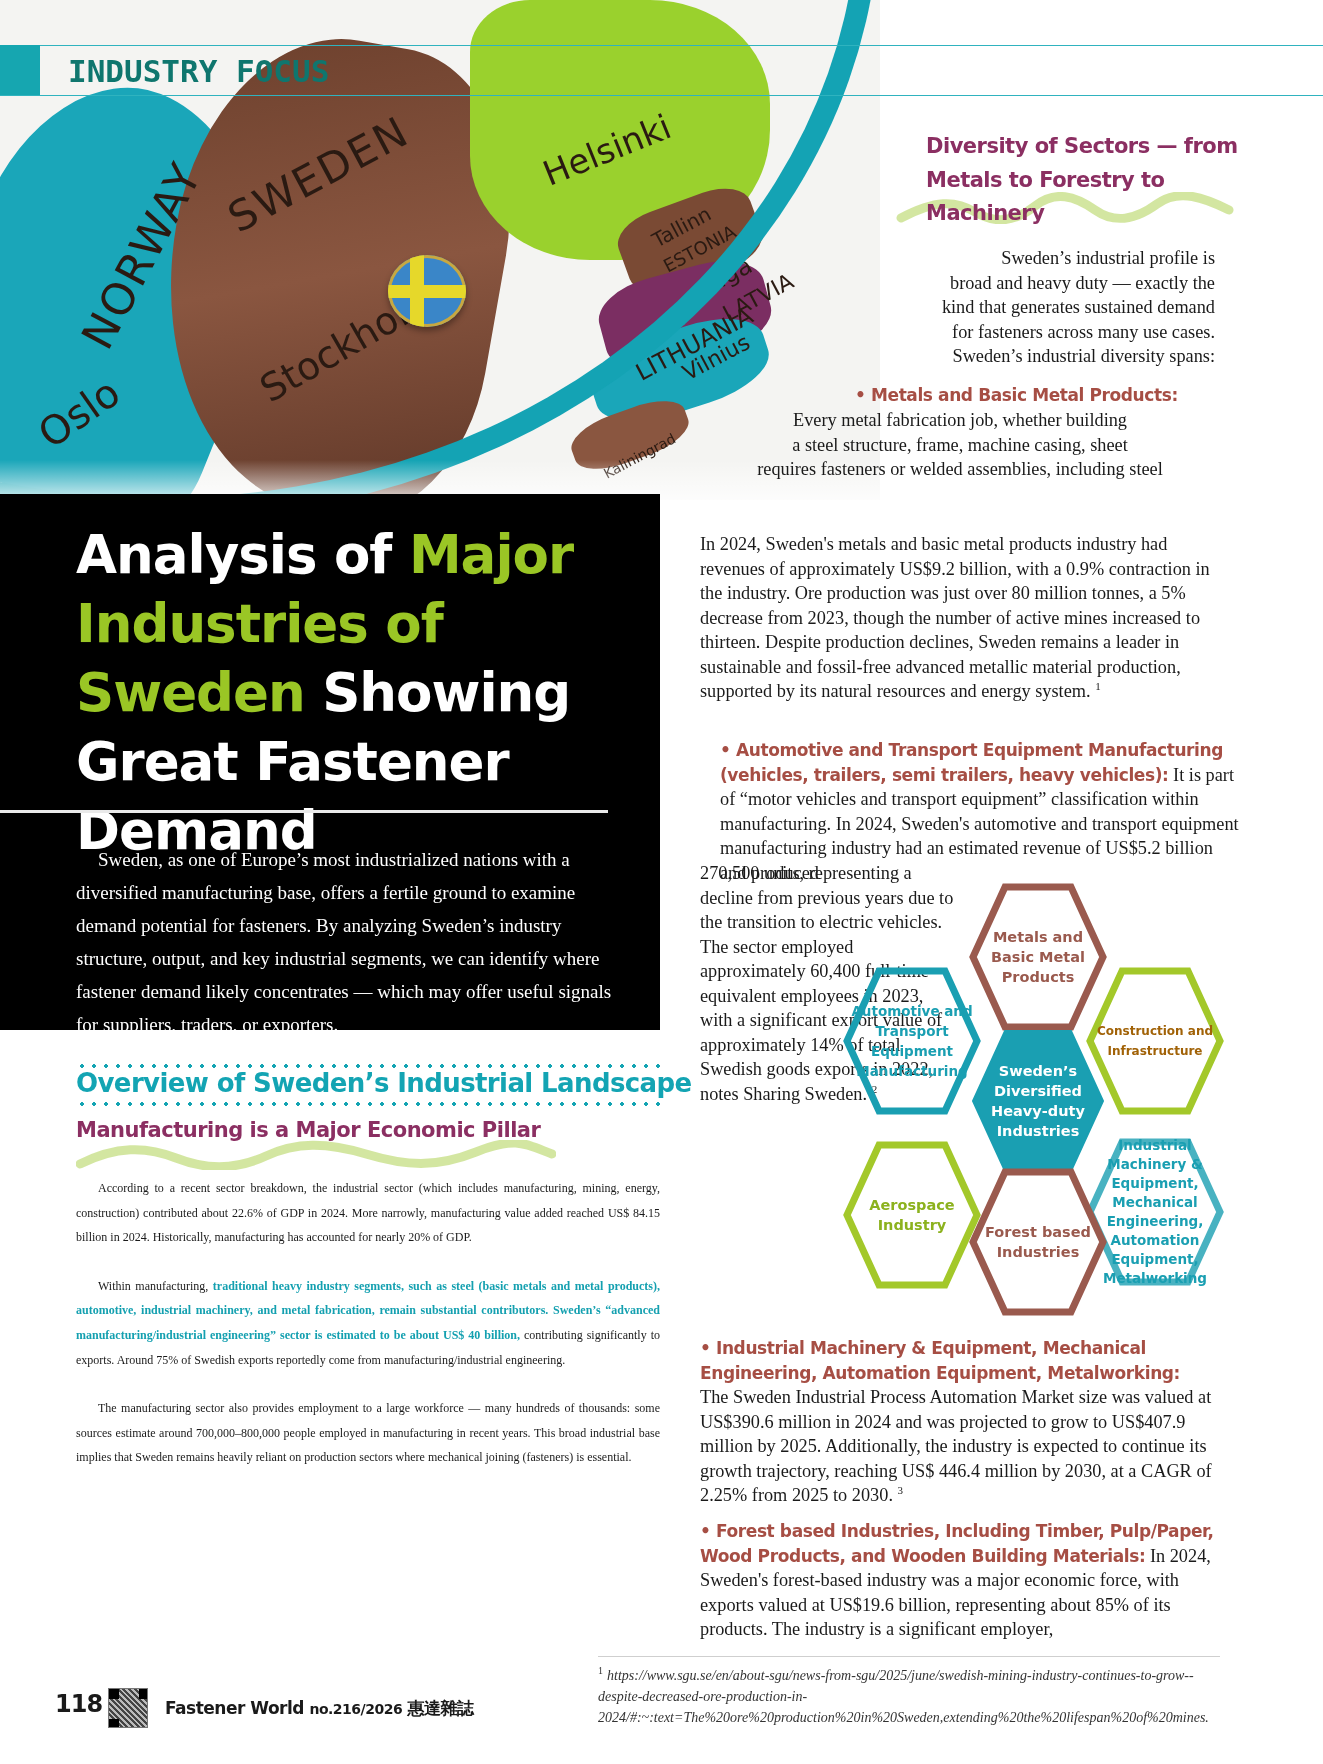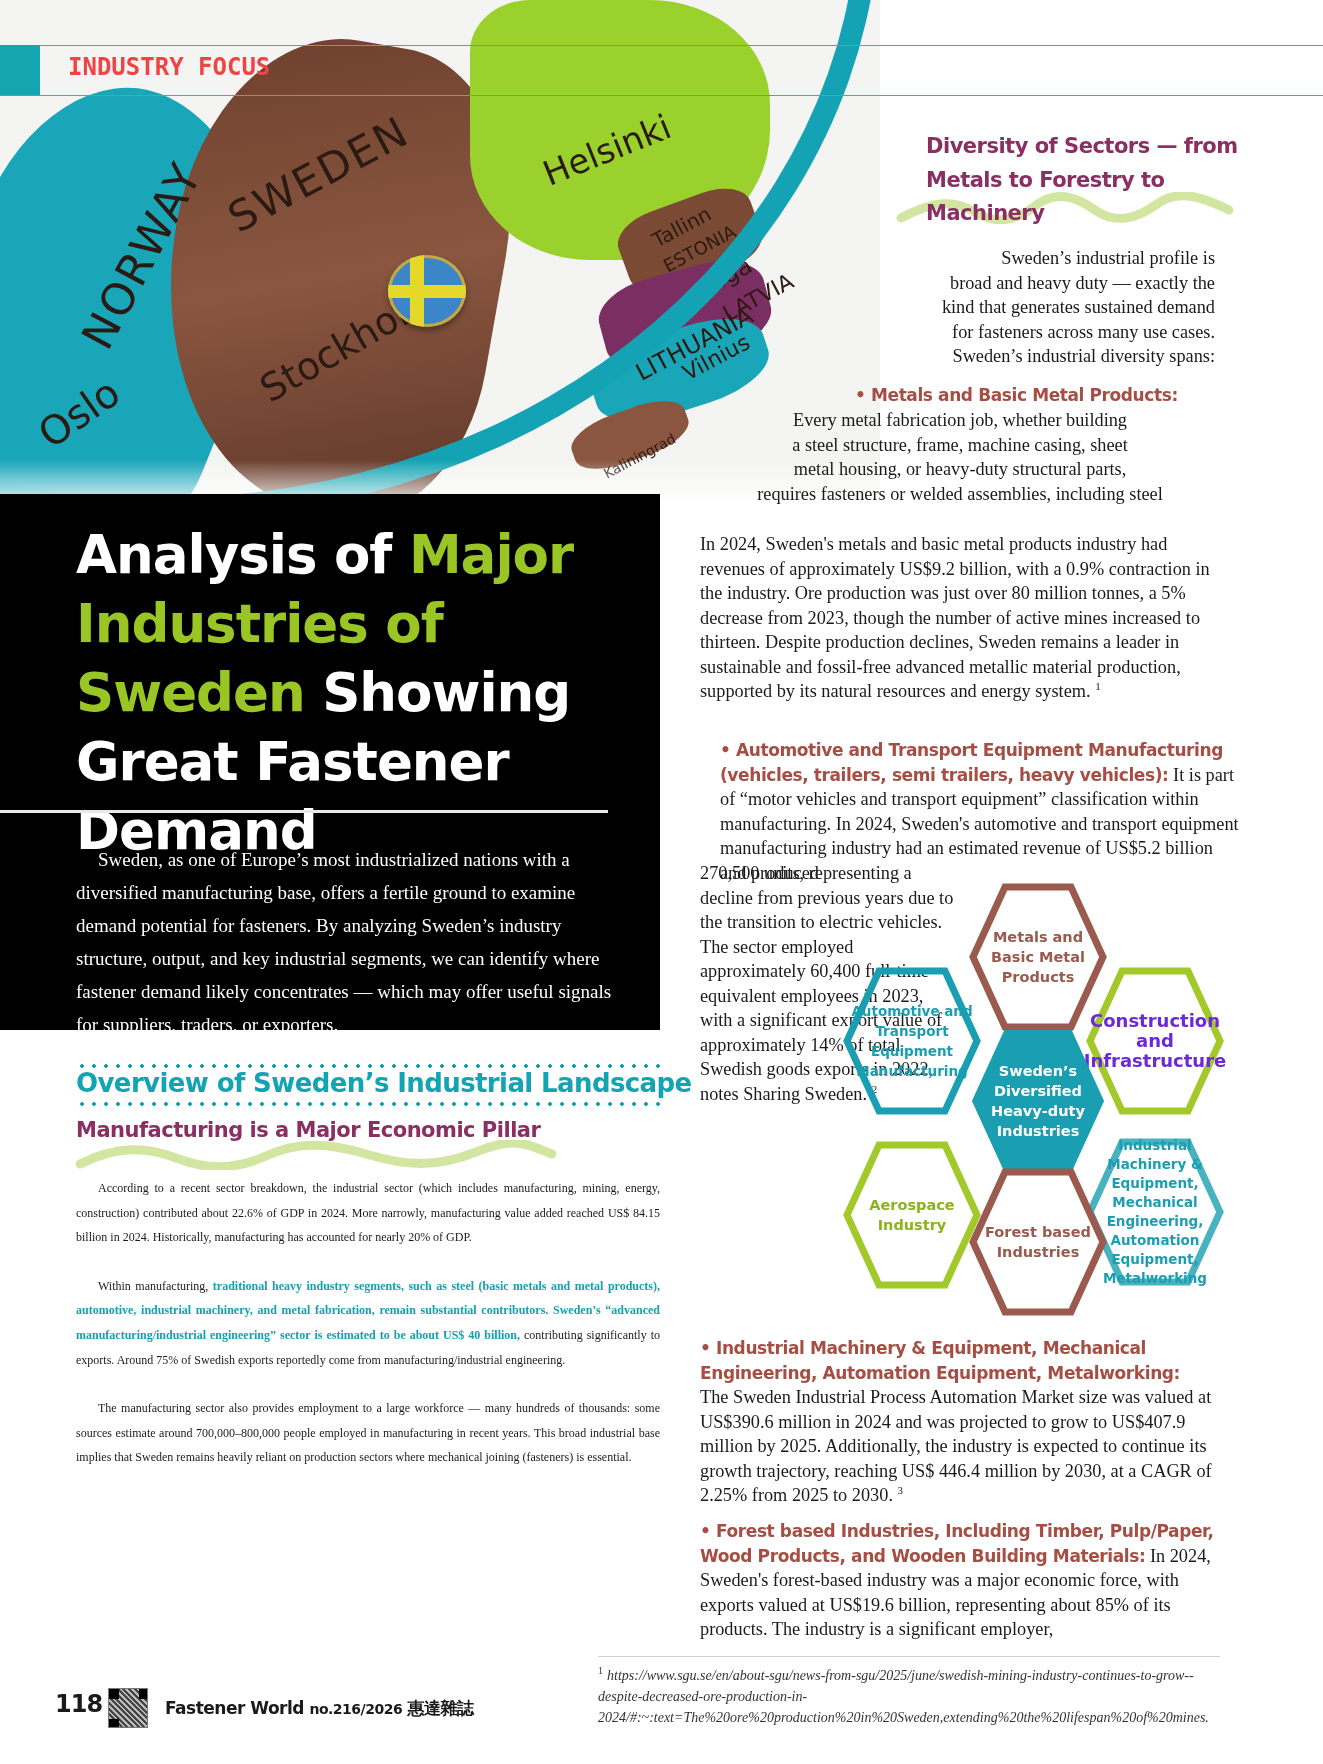--- a/index.html
+++ b/index.html
@@ -40,21 +40,21 @@
   .flag-pin .v { position: absolute; left: 22px; top: 0; width: 14px; height: 100%; background: #e6d82a; }
   .flag-pin .h { position: absolute; left: 0; top: 30px; width: 100%; height: 13px; background: #e6d82a; }
   .fade-bottom { position: absolute; left: 0; bottom: 0; width: 100%; height: 40px;
                  background: linear-gradient(to bottom, rgba(255,255,255,0), rgba(255,255,255,.8)); }
 
   
   .topline { position: absolute; left: 0; width: 1323px; height: 1px; background: #2fb3bf; }
   .tl1 { top: 45px; } .tl2 { top: 95px; }
   .header-block { position: absolute; left: 0; top: 45px; width: 40px; height: 50px; background: #16a6b0; }
   .section-tag { position: absolute; left: 68px; top: 53px; font-family: "DejaVu Sans Mono", monospace;
-                 font-weight: bold; font-size: 24px; color: #ef4444; letter-spacing: 0px; }
+                 font-weight: bold; font-size: 31px; color: #0f766e; letter-spacing: 0px; }
 
   
   .title-box { position: absolute; left: 0; top: 494px; width: 660px; height: 536px; background: #000; }
   .title { position: absolute; left: 76px; top: 520px; width: 580px; font-family: "DejaVu Sans", sans-serif;
            font-weight: bold; font-size: 53px; line-height: 69px; color: #fff; letter-spacing: -1px; }
   .title .hl { color: #9ac625; }
   .title-rule { position: absolute; left: 0; top: 810px; width: 608px; height: 3px; background: #e9e9e9; }
   .lead { position: absolute; left: 76px; top: 843px; width: 545px; color: #fff; font-size: 19px; line-height: 33px; }
   .lead p { text-indent: 22px; }
 
@@ -173,21 +173,20 @@
   <div>broad and heavy duty — exactly the</div>
   <div>kind that generates sustained demand</div>
   <div>for fasteners across many use cases.</div>
   <div style="text-align:right; margin-left:10px;">Sweden’s industrial diversity spans:</div>
 </div>
 
 <div class="metals-head bullet-title">• Metals and Basic Metal Products:</div>
 <div class="metals-intro">
   <div>Every metal fabrication job, whether building</div>
   <div>a steel structure, frame, machine casing, sheet</div>
-  <div>metal housing, or heavy-duty structural parts,</div>
   <div>requires fasteners or welded assemblies, including steel</div>
 </div>
 <div class="right-text metals-body"><span>In 2024, Sweden's metals and basic metal products industry had revenues of approximately US$9.2 billion, with a 0.9% contraction in the industry. Ore production was just over 80 million tonnes, a 5% decrease from 2023, though the number of active mines increased to thirteen. Despite production declines, Sweden remains a leader in sustainable and fossil-free advanced metallic material production, supported by its natural resources and energy system.</span> <sup>1</sup></div>
 
 <div class="right-text auto-block"><span class="bullet-title">• Automotive and Transport Equipment Manufacturing (vehicles, trailers, semi trailers, heavy vehicles):</span><span> It is part of “motor vehicles and transport equipment” classification within manufacturing. In 2024, Sweden's automotive and transport equipment manufacturing industry had an estimated revenue of US$5.2 billion and produced</span></div>
 <div class="right-text auto-narrow"><span>270,500 units, representing a decline from previous years due to the transition to electric vehicles. The sector employed approximately 60,400 full-time equivalent employees in 2023, with a significant export value of approximately 14% of total Swedish goods exports in 2022, notes Sharing Sweden.</span> <sup>2</sup></div>
 
 <div class="hex-wrap">
   <div class="hex" style="left:131px; top:0;">
     <svg viewBox="0 0 138 148" width="138" height="148">
@@ -198,21 +197,21 @@
   <div class="hex" style="left:5px; top:84px;">
     <svg viewBox="0 0 138 148" width="138" height="148">
         <polygon points="36,4 102,4 134,74 102,144 36,144 4,74" fill="none" stroke="#1a9fb2" stroke-width="7"></polygon>
       </svg>
     <span style="color:#1a9fb2; font-size:13.5px;">Automotive and Transport Equipment Manufacturing</span>
   </div>
   <div class="hex" style="left:248px; top:84px;">
     <svg viewBox="0 0 138 148" width="138" height="148">
         <polygon points="36,4 102,4 134,74 102,144 36,144 4,74" fill="none" stroke="#a3c82a" stroke-width="7"></polygon>
       </svg>
-    <span style="color:#6d28d9; font-size:18px;">Construction and Infrastructure</span>
+    <span style="color:#a16207; font-size:12px;">Construction and Infrastructure</span>
   </div>
   <div class="hex" style="left:131px; top:144px; width:138px; height:148px;">
     <svg viewBox="0 0 138 148" width="138" height="148">
         <polygon points="36,4 102,4 134,74 102,144 36,144 4,74" fill="#1a9fb2" stroke="#1a9fb2" stroke-width="2"></polygon>
       </svg>
     <span style="color:#fff; width:100px;">Sweden’s Diversified Heavy-duty Industries</span>
   </div>
   <div class="hex" style="left:5px; top:258px;">
     <svg viewBox="0 0 138 148" width="138" height="148">
         <polygon points="36,4 102,4 134,74 102,144 36,144 4,74" fill="none" stroke="#a3c82a" stroke-width="7"></polygon>

